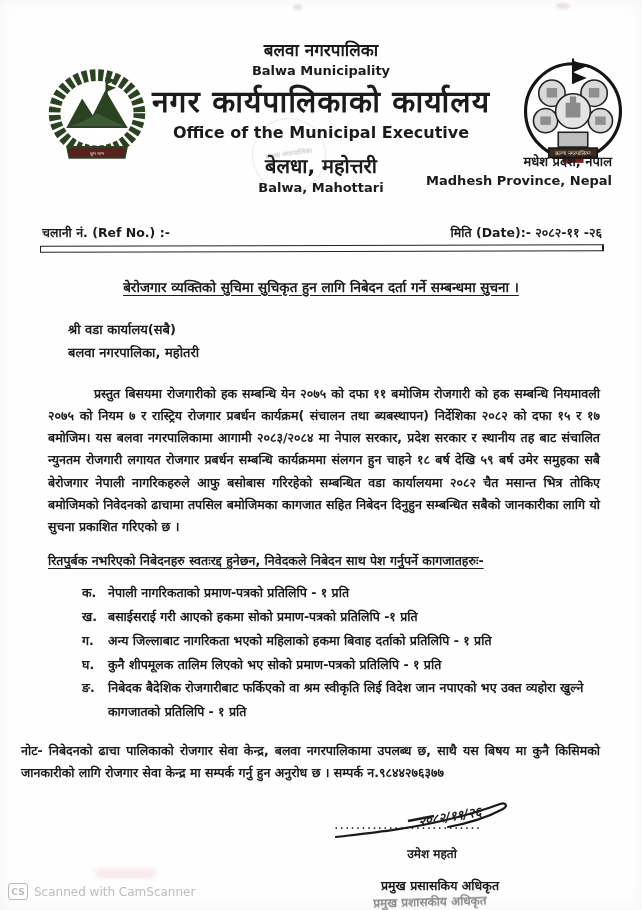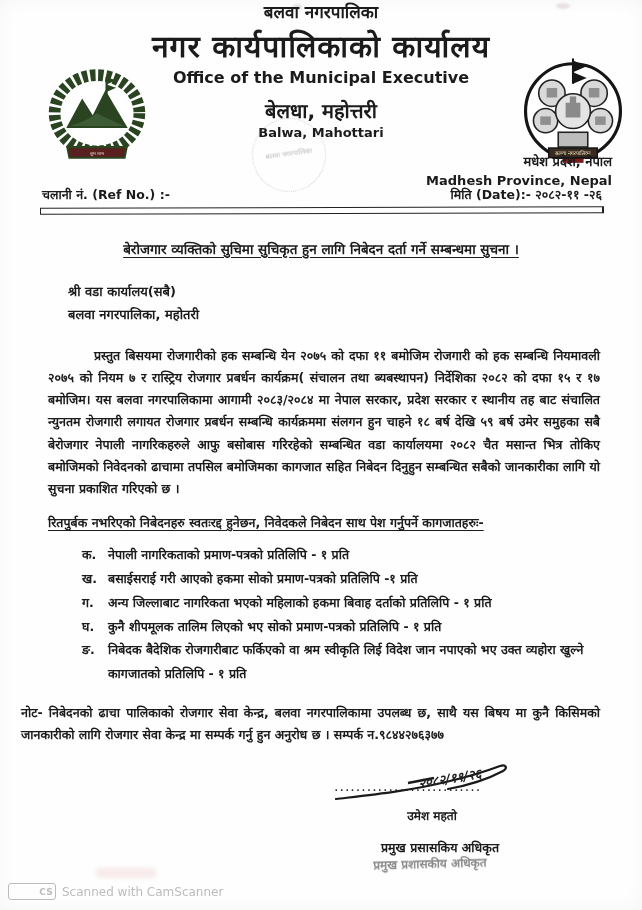--- a/index.html
+++ b/index.html
@@ -7,21 +7,21 @@
     position:relative;
     width:642px;height:910px;
     margin:0 auto;
     background:#fefefe;
     font-family:"DejaVu Sans","Liberation Sans",sans-serif;
     color:#1b1b1b;
     overflow:hidden;
     box-shadow:inset 0 0 18px rgba(0,0,0,0.04);
   }
   
-  .header{position:relative;height:150px;}
+  .header{position:relative;height:150px;padding-top:38px;}
   .emblem-left{position:absolute;left:44px;top:62px;width:106px;height:112px;}
   .emblem-right{position:absolute;right:16px;top:50px;width:106px;height:135px;}
   .head-center{width:380px;margin:0 auto;text-align:center;position:relative;}
   .muni-np{font-size:17px;font-weight:bold;}
   .muni-en{font-size:13px;font-weight:bold;margin-top:2px;}
   .office-np{font-size:30px;font-weight:bold;letter-spacing:1px;margin-top:2px;white-space:nowrap;}
   .office-en{font-size:16px;font-weight:bold;margin-top:2px;text-align:center;}
   .place-np{font-size:20px;font-weight:bold;margin-top:10px;}
   .place-en{font-size:13px;font-weight:bold;margin-top:1px;}
   .province-block{position:absolute;right:30px;top:152px;text-align:right;}
@@ -96,21 +96,21 @@
     background:#f3dede;border-radius:4px;filter:blur(2px);opacity:.6;
   }
   .camscanner{
     position:absolute;left:8px;bottom:10px;
     display:flex;align-items:center;gap:6px;
     color:#bcbcbc;font-size:12px;
   }
   .cs-badge{
     display:inline-flex;align-items:center;justify-content:center;
     width:18px;height:15px;border:1.5px solid #bcbcbc;border-radius:3px;
-    font-size:9px;font-weight:bold;color:#bcbcbc;padding-left:28px;
+    font-size:9px;font-weight:bold;color:#bcbcbc;
   }
   
   .artifact{position:absolute;background:#d9cfcf;border-radius:50%;filter:blur(1px);opacity:.6;}
   .artifact.a1{left:293px;top:4px;width:9px;height:6px;}
   .artifact.a2{left:556px;top:3px;width:14px;height:6px;}
 </style>
 </head>
 <body>
 
 <div class="page">
@@ -151,20 +151,21 @@
         <rect x="71" y="63" width="10" height="8" fill="#8f8f8f"></rect>
         <rect x="36" y="78" width="28" height="14" fill="#bdbdbd" stroke="#222" stroke-width="1.5"></rect>
         <rect x="27" y="93" width="46" height="9" fill="#3c2c20" stroke="#151515" stroke-width="1.5"></rect>
         <text x="50" y="100" text-anchor="middle" font-size="5" fill="#f3e9c8">बलवा नगरपालिका</text>
         <rect x="40" y="103" width="20" height="4" fill="#7a1d1d"></rect>
       </svg>
     </div>
 
     <div class="head-center">
       <div class="muni-np">बलवा नगरपालिका</div>
+      <div class="muni-en">Balwa Municipality</div>
       <div class="office-np">नगर कार्यपालिकाको कार्यालय</div>
       <div class="office-en">Office of the Municipal Executive</div>
       <div class="place-np">बेलधा, महोत्तरी</div>
       <div class="place-en">Balwa, Mahottari</div>
     </div>
 
     <div class="header-stamp">
       <span>बलवा नगरपालिका</span>
     </div>
 

